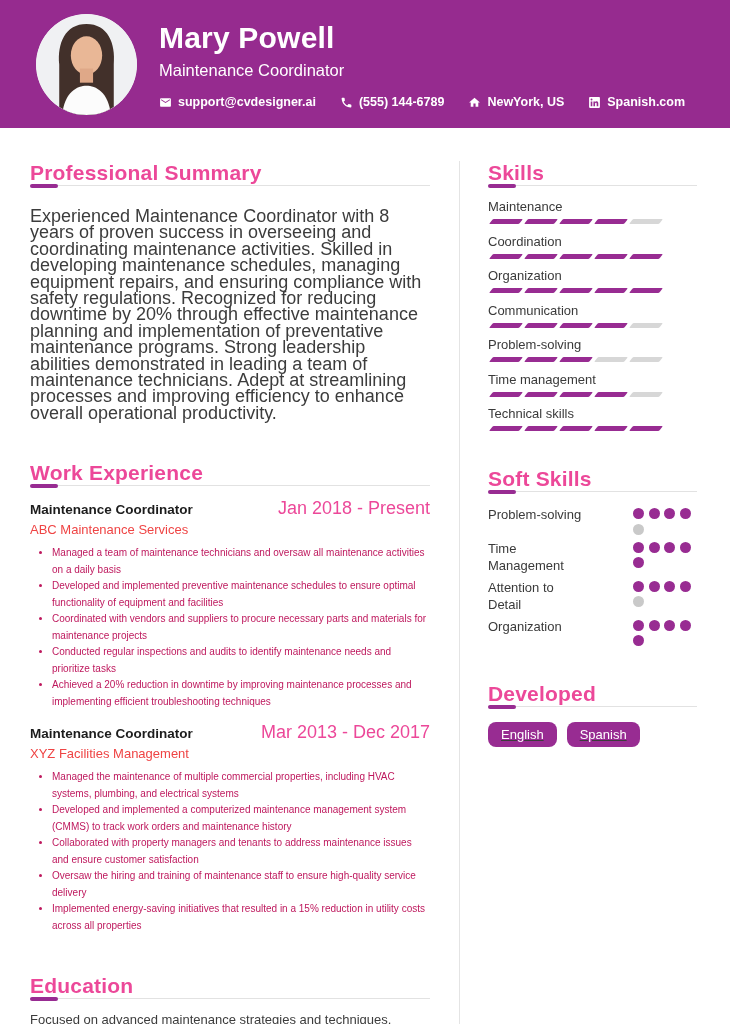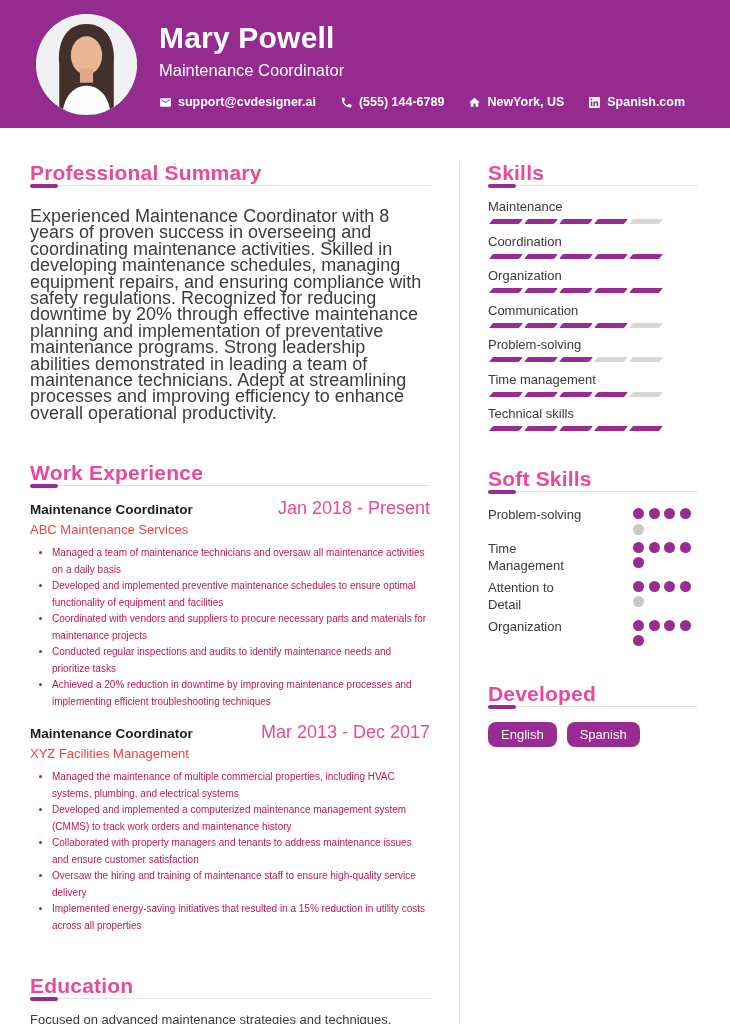--- a/index.html
+++ b/index.html
@@ -66,21 +66,21 @@
   
   .soft-list{margin-top:14px;}
   .soft{display:flex;margin-bottom:5px;}
   .soft-label{width:96px;font-size:13px;line-height:17px;color:#3a3a3a;}
   .soft-dots{margin-left:auto;width:64px;display:flex;flex-wrap:wrap;gap:4.5px;
     align-content:flex-start;padding-top:2px;}
   .dot{width:11px;height:11px;border-radius:50%;background:var(--dot-empty);}
   .dot.filled{background:var(--accent);}
 
   
-  .lang-badges{display:flex;gap:10px;margin-top:15px;}
+  .lang-badges{display:flex;gap:10px;margin-top:15px;text-decoration:underline;}
   .badge{background:var(--accent);color:#fff;font-size:13px;font-weight:400;
     padding:5px 13px;border-radius:8px;}
 
   .mt-lg{margin-top:36px;}
 </style>
 </head>
 <body>
 
 <div class="header">
   <div class="avatar">

